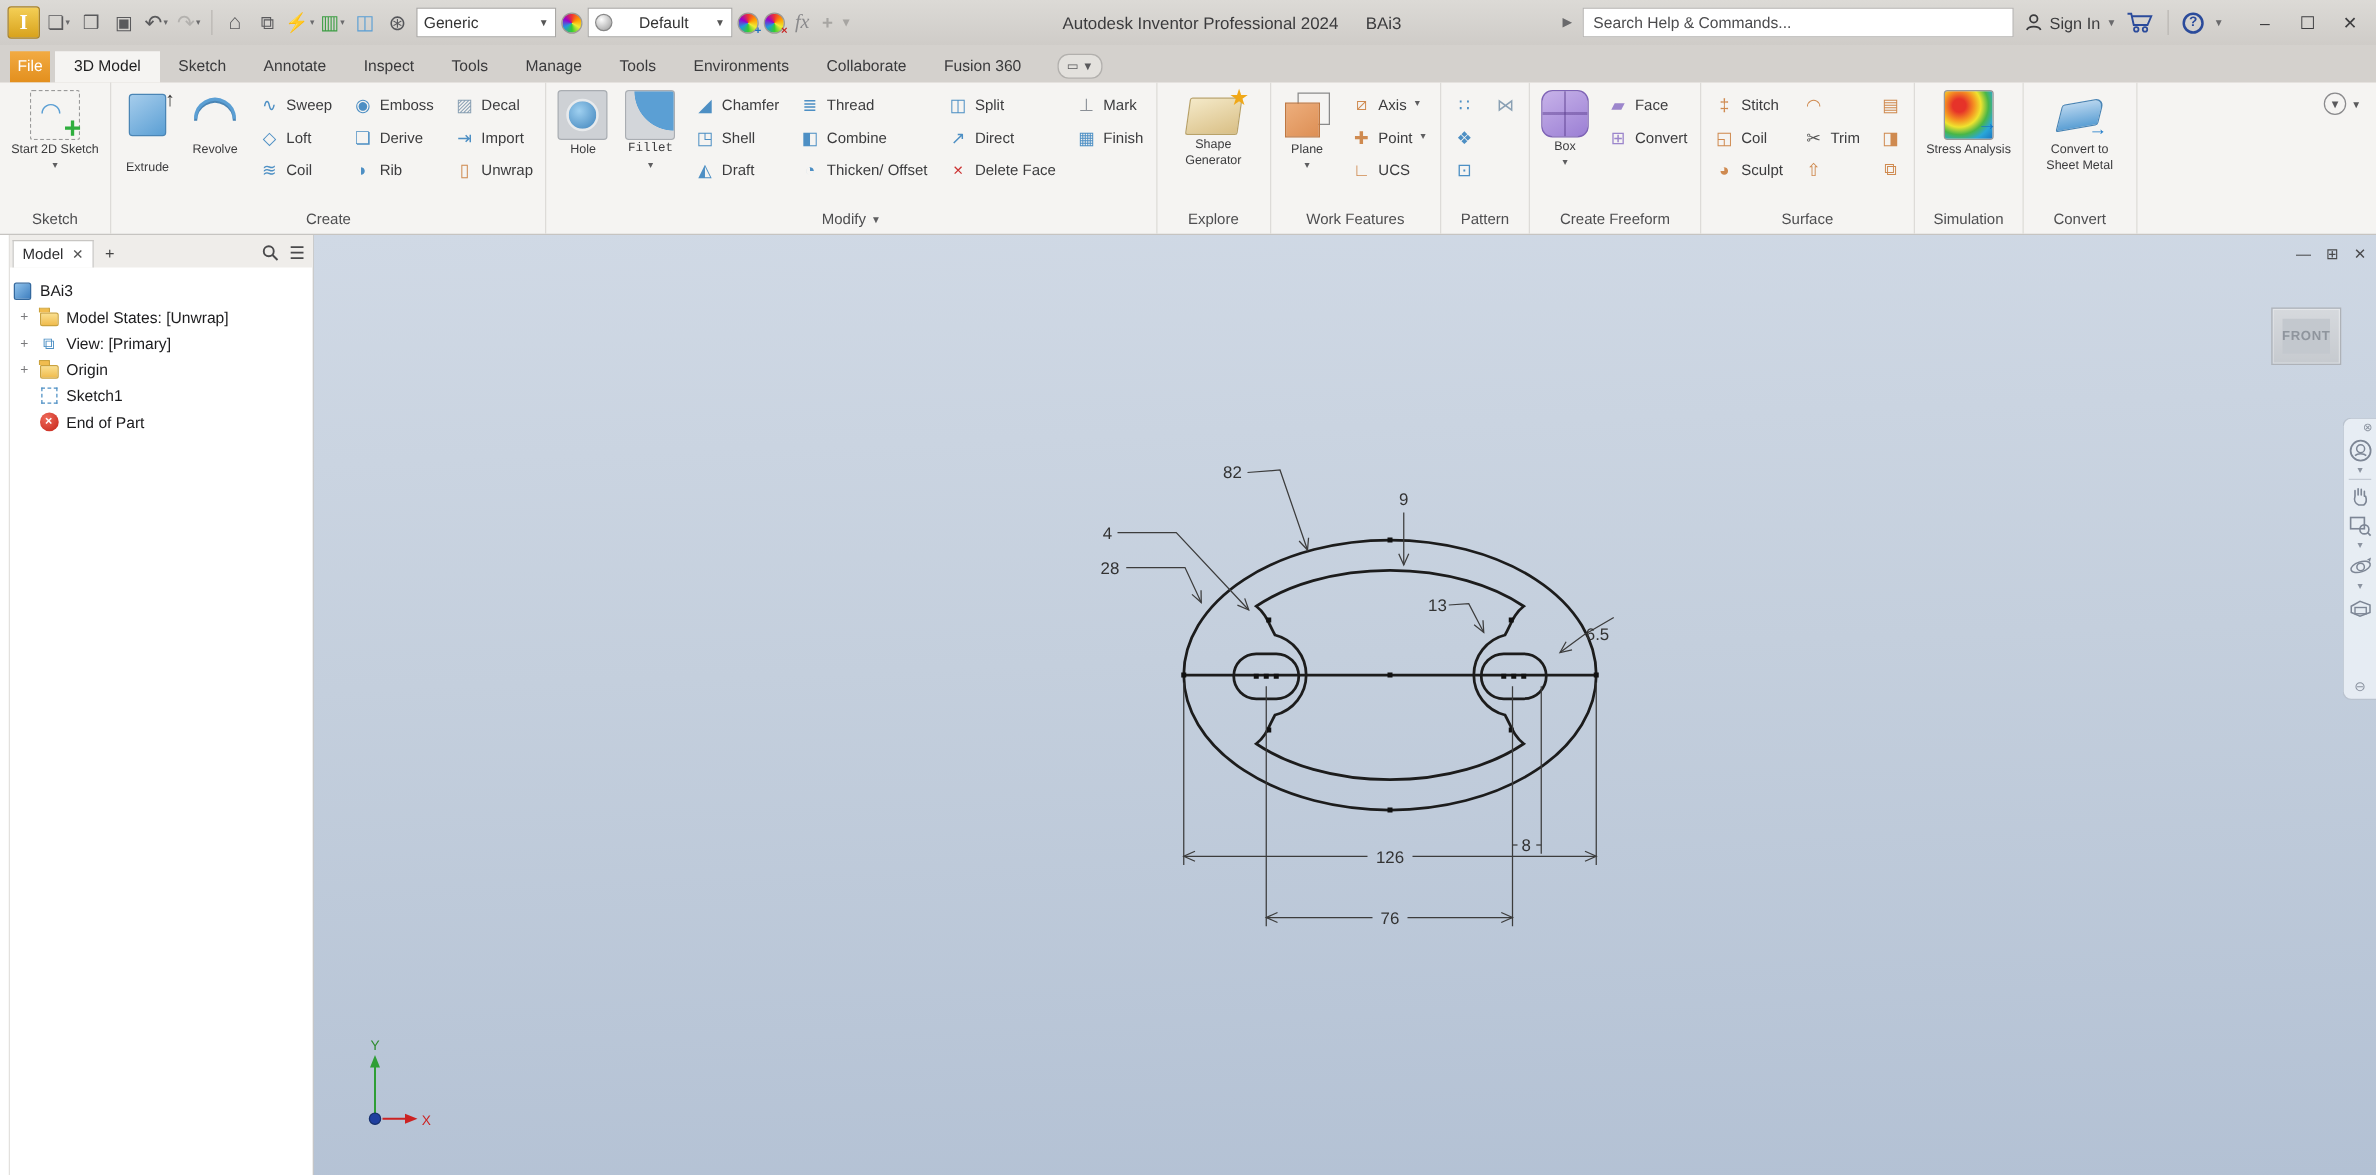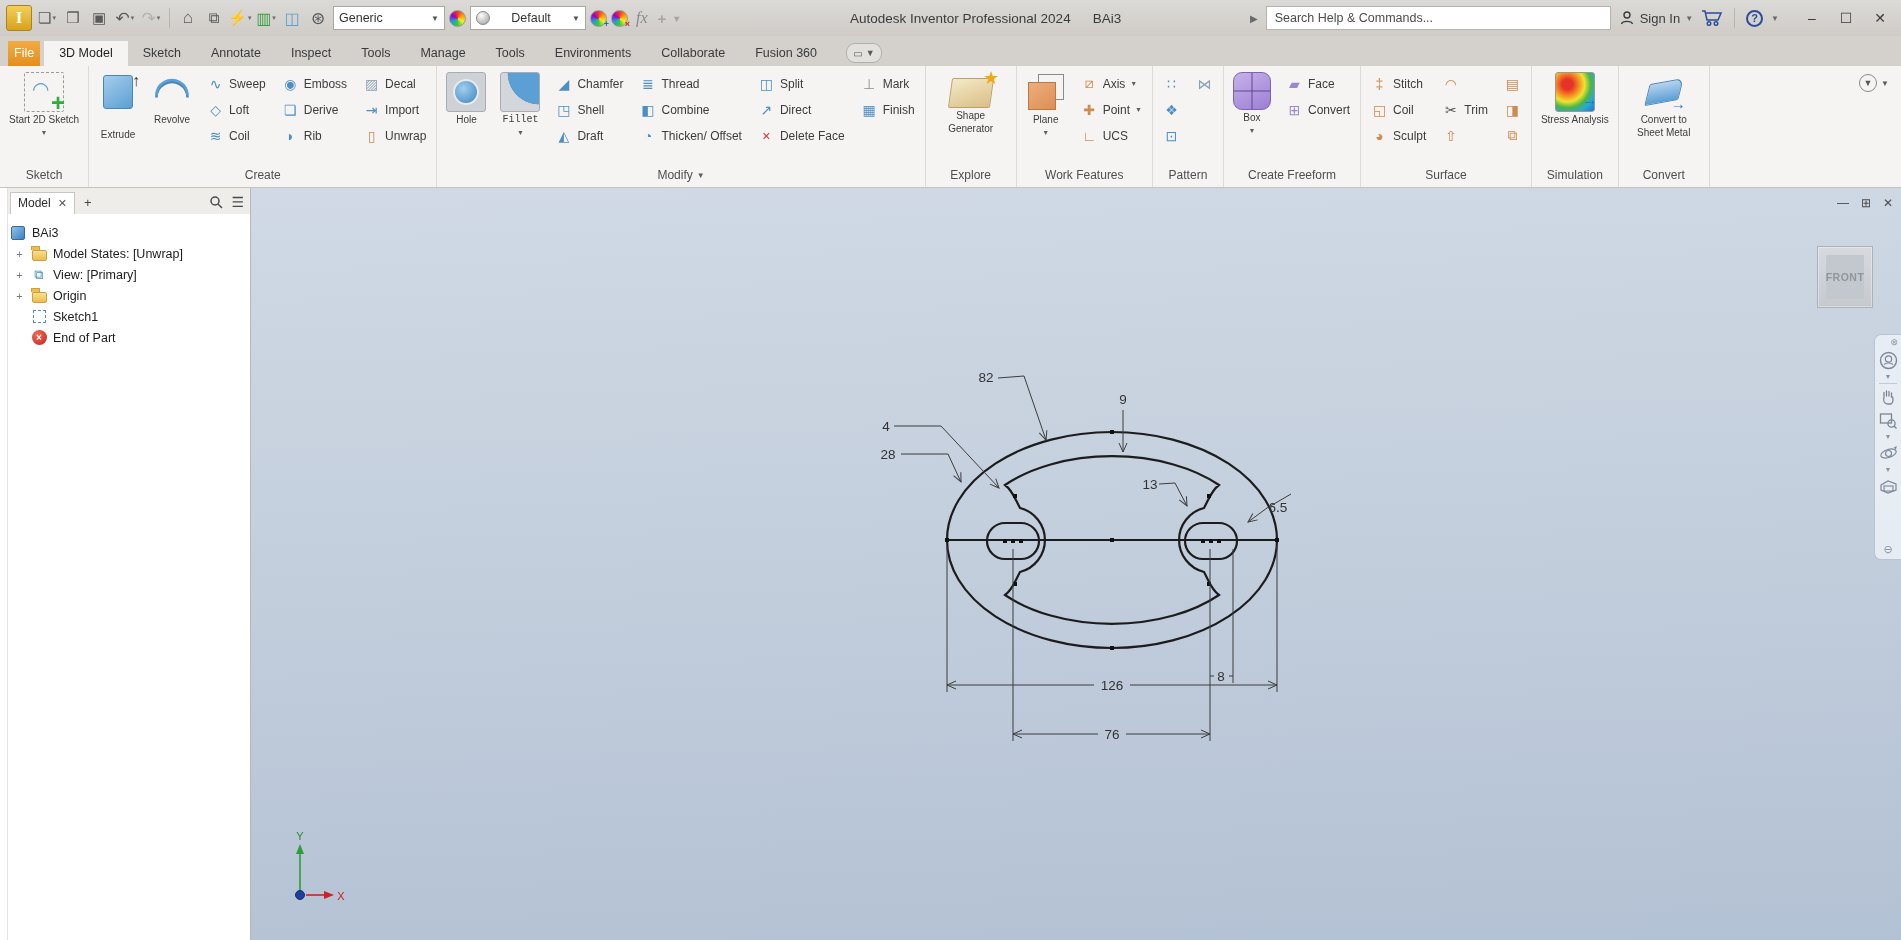--- a/index.html
+++ b/index.html
@@ -126,21 +126,21 @@
   .tic-view { color:#4d8fc4; font-size:13px; }
   .tic-sketch { width:13px; height:13px; border:1.5px dashed #4d8fc4; background:#fff; }
   .tic-eop { width:15px; height:15px; border-radius:50%; background:radial-gradient(circle at 35% 30%, #ef6a5a, #c42318);
     color:#fff; font-size:10px; font-weight:bold; display:flex; align-items:center; justify-content:center; }
 
   
   .viewport { flex:1 1 auto; position:relative; min-width:0;
     background:linear-gradient(178deg,#d0d9e5 0%, #c4cfdd 45%, #b3c1d4 100%); }
   .vp-svg { position:absolute; inset:0; width:100%; height:100%; }
   .doc-controls { position:absolute; top:8px; right:8px; display:flex; gap:12px; color:#4a4a4c; font-size:12px; }
-  .viewcube { position:absolute; top:58px; right:28px; width:56px; height:62px;
+  .viewcube { position:absolute; top:58px; right:28px; width:56px; height:46px;
     background:linear-gradient(#d6d9dd,#c6cacf); border:1px solid #aeb2b8; box-shadow:0 0 0 1px rgba(255,255,255,.35) inset; }
   .viewcube .face { position:absolute; inset:8px; background:#c3c8ce;
     display:flex; align-items:center; justify-content:center; font-size:10.5px; font-weight:bold;
     color:#8f959d; letter-spacing:.5px; }
   .navbar { position:absolute; top:146px; right:0; width:27px; height:226px;
     background:rgba(238,243,248,.82); border:1px solid #bac3cf; border-right:none; border-radius:7px 0 0 7px;
     display:flex; flex-direction:column; align-items:center; padding:3px 0; gap:3px; }
   .navbar .nclose { align-self:flex-end; margin-right:3px; color:#8b93a0; font-size:9px; line-height:9px; }
   .nico { width:20px; height:20px; display:flex; align-items:center; justify-content:center; }
   .nico svg { display:block; }

